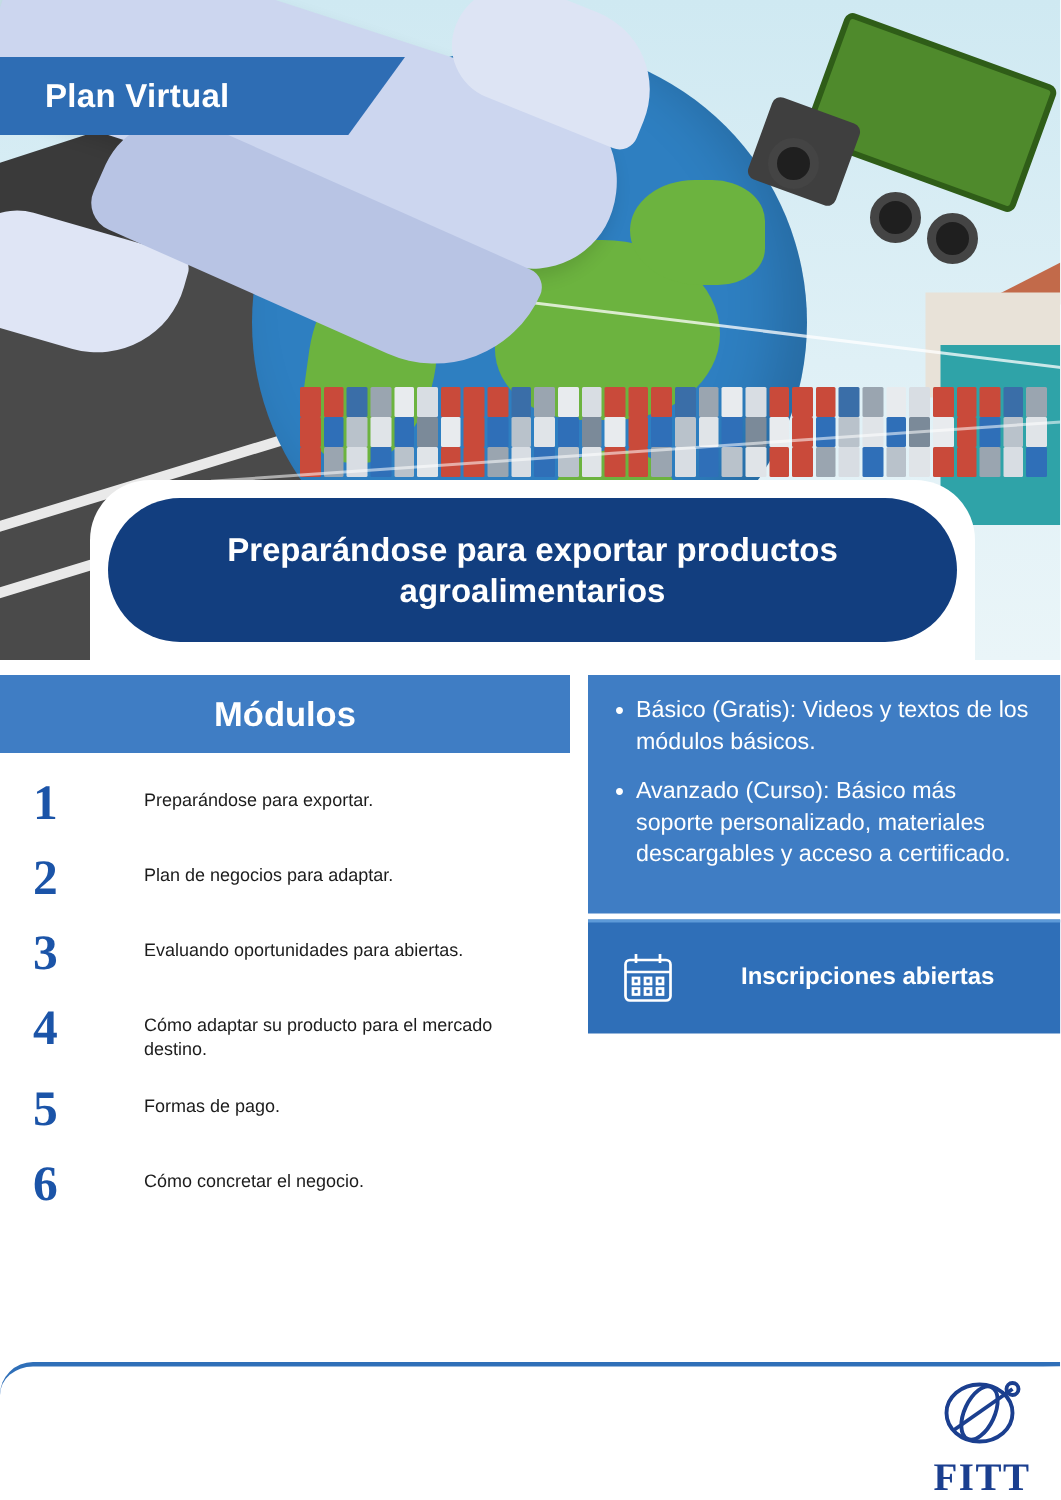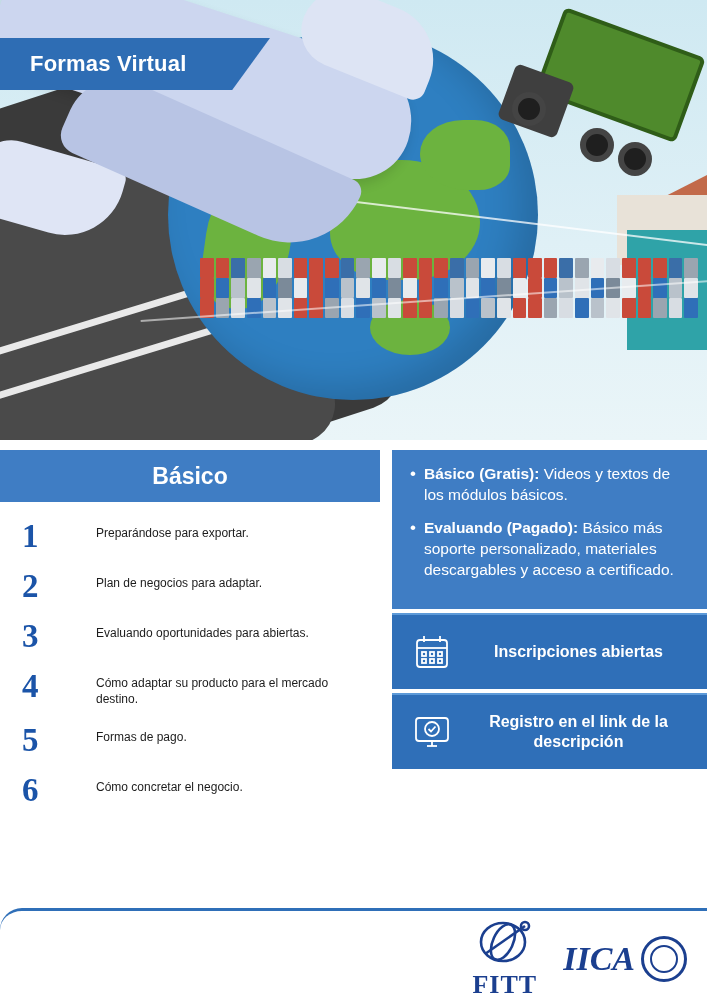--- a/index.html
+++ b/index.html
@@ -121,21 +121,21 @@
   .mod-txt { font-size:12px; color:#1c1c1c; line-height:1.3; padding-top:6px;margin-left:40px; }
 
   .right-col { position:absolute; left:392px; top:10px; width:315px; }
   .modalidades {
     width:315px; background:#3f7dc4; color:#fff; padding:14px 16px 16px 16px;
   }
   .modalidades h3 { font-size:16px; font-weight:normal; margin-bottom:10px; }
   .modalidades ul { list-style:none; }
   .modalidades li { position:relative; padding-left:16px; margin-bottom:12px; font-size:15.5px; line-height:1.35; }
   .modalidades li::before { content:"•"; position:absolute; left:2px; top:-1px; font-size:17px; }
-  .modalidades li b { font-weight:bold; }
+  .modalidades li b { font-weight:normal; }
 
   .cta {
     width:315px; height:76px; background:#2f6fb8; margin-top:4px;
     display:flex; align-items:center; padding-left:14px; color:#fff;
     border-top:2px solid #5d9ad8;
   }
   .cta-icon { width:52px; flex:0 0 52px; display:flex; align-items:center; justify-content:center; }
   .cta-text { flex:1; text-align:center; font-size:16px; font-weight:bold; line-height:1.25; padding-right:8px; }
   .bottom-bar {
     position:absolute; left:0; top:908px; width:707px; height:92px;
@@ -290,28 +290,31 @@
     <div class="truck-cab"></div>
     <div class="wheel w1"></div>
     <div class="wheel w2"></div>
     <div class="wheel w3"></div>
 
     <div class="plane-tail"></div>
     <div class="plane-body"></div>
     <div class="plane-wing"></div>
     <div class="plane-nose"></div>
 
-    <div class="badge">Formas Virtual</div>
+    <div class="badge">Plan Virtual</div>
   </div>
 
+  <div class="title-wrap">
+    <div class="title-pill">Preparándose para exportar productos agroalimentarios</div>
+  </div>
 
   <div class="body-area">
 
     <div class="left-col">
-      <div class="modules-header">Básico</div>
+      <div class="modules-header">Módulos</div>
       <div class="modules-body" id="modules-list">
           <div class="mod-item">
             <div class="mod-num">1</div>
             <div class="mod-txt">Preparándose para exportar.</div>
           </div>
           <div class="mod-item">
             <div class="mod-num">2</div>
             <div class="mod-txt">Plan de negocios para adaptar.</div>
           </div>
           <div class="mod-item">
@@ -330,21 +333,21 @@
             <div class="mod-num">6</div>
             <div class="mod-txt">Cómo concretar el negocio.</div>
           </div>
         </div>
     </div>
 
     <div class="right-col">
       <div class="modalidades">
         <ul id="modalidades-list">
             <li><b>Básico (Gratis):</b><span> Videos y textos de los módulos básicos.</span></li>
-            <li><b>Evaluando (Pagado):</b><span> Básico más soporte personalizado, materiales descargables y acceso a certificado.</span></li>
+            <li><b>Avanzado (Curso):</b><span> Básico más soporte personalizado, materiales descargables y acceso a certificado.</span></li>
           </ul>
       </div>
 
       <div class="cta">
         <div class="cta-icon">
           <svg width="38" height="38" viewBox="0 0 38 38" fill="none" stroke="#ffffff" stroke-width="1.8">
             <rect x="4" y="7" width="30" height="27" rx="3"></rect>
             <line x1="4" y1="15" x2="34" y2="15"></line>
             <line x1="11" y1="3" x2="11" y2="9"></line>
             <line x1="27" y1="3" x2="27" y2="9"></line>
@@ -352,48 +355,32 @@
               <rect x="17" y="19" width="4" height="4"></rect>
             <rect x="25" y="19" width="4" height="4"></rect>
               <rect x="9" y="26" width="4" height="4"></rect>
             <rect x="17" y="26" width="4" height="4"></rect>
               <rect x="25" y="26" width="4" height="4"></rect>
           </svg>
         </div>
         <div class="cta-text">Inscripciones abiertas</div>
       </div>
 
-      <div class="cta">
-        <div class="cta-icon">
-          <svg width="38" height="38" viewBox="0 0 38 38" fill="none" stroke="#ffffff" stroke-width="1.8">
-            <rect x="3" y="5" width="32" height="23" rx="3"></rect>
-            <line x1="14" y1="33" x2="24" y2="33"></line>
-            <line x1="19" y1="28" x2="19" y2="33"></line>
-            <circle cx="19" cy="16" r="7"></circle>
-            <polyline points="15.5,16 18,18.5 22.5,13.5"></polyline>
-          </svg>
-        </div>
-        <div class="cta-text">Registro en el link de la descripción</div>
-      </div>
     </div>
 
   </div>
 
   <div class="bottom-bar"></div>
   <div class="logos">
     <div class="fitt">
       <div class="fitt-mark">
         <svg width="64" height="52" viewBox="0 0 64 52" fill="none" stroke="#1b3f8f" stroke-width="2.6">
           <ellipse cx="30" cy="24" rx="22" ry="19"></ellipse>
           <ellipse cx="30" cy="24" rx="10" ry="19" transform="rotate(25 30 24)"></ellipse>
           <line x1="12" y1="36" x2="52" y2="8"></line>
           <circle cx="52" cy="8" r="4"></circle>
         </svg>
       </div>
       <div class="fitt-label">FITT</div>
     </div>
-    <div class="iica">
-      <div class="iica-text">IICA</div>
-      <div class="iica-seal"></div>
-    </div>
   </div>
 
 </div>
 
 </body></html>

